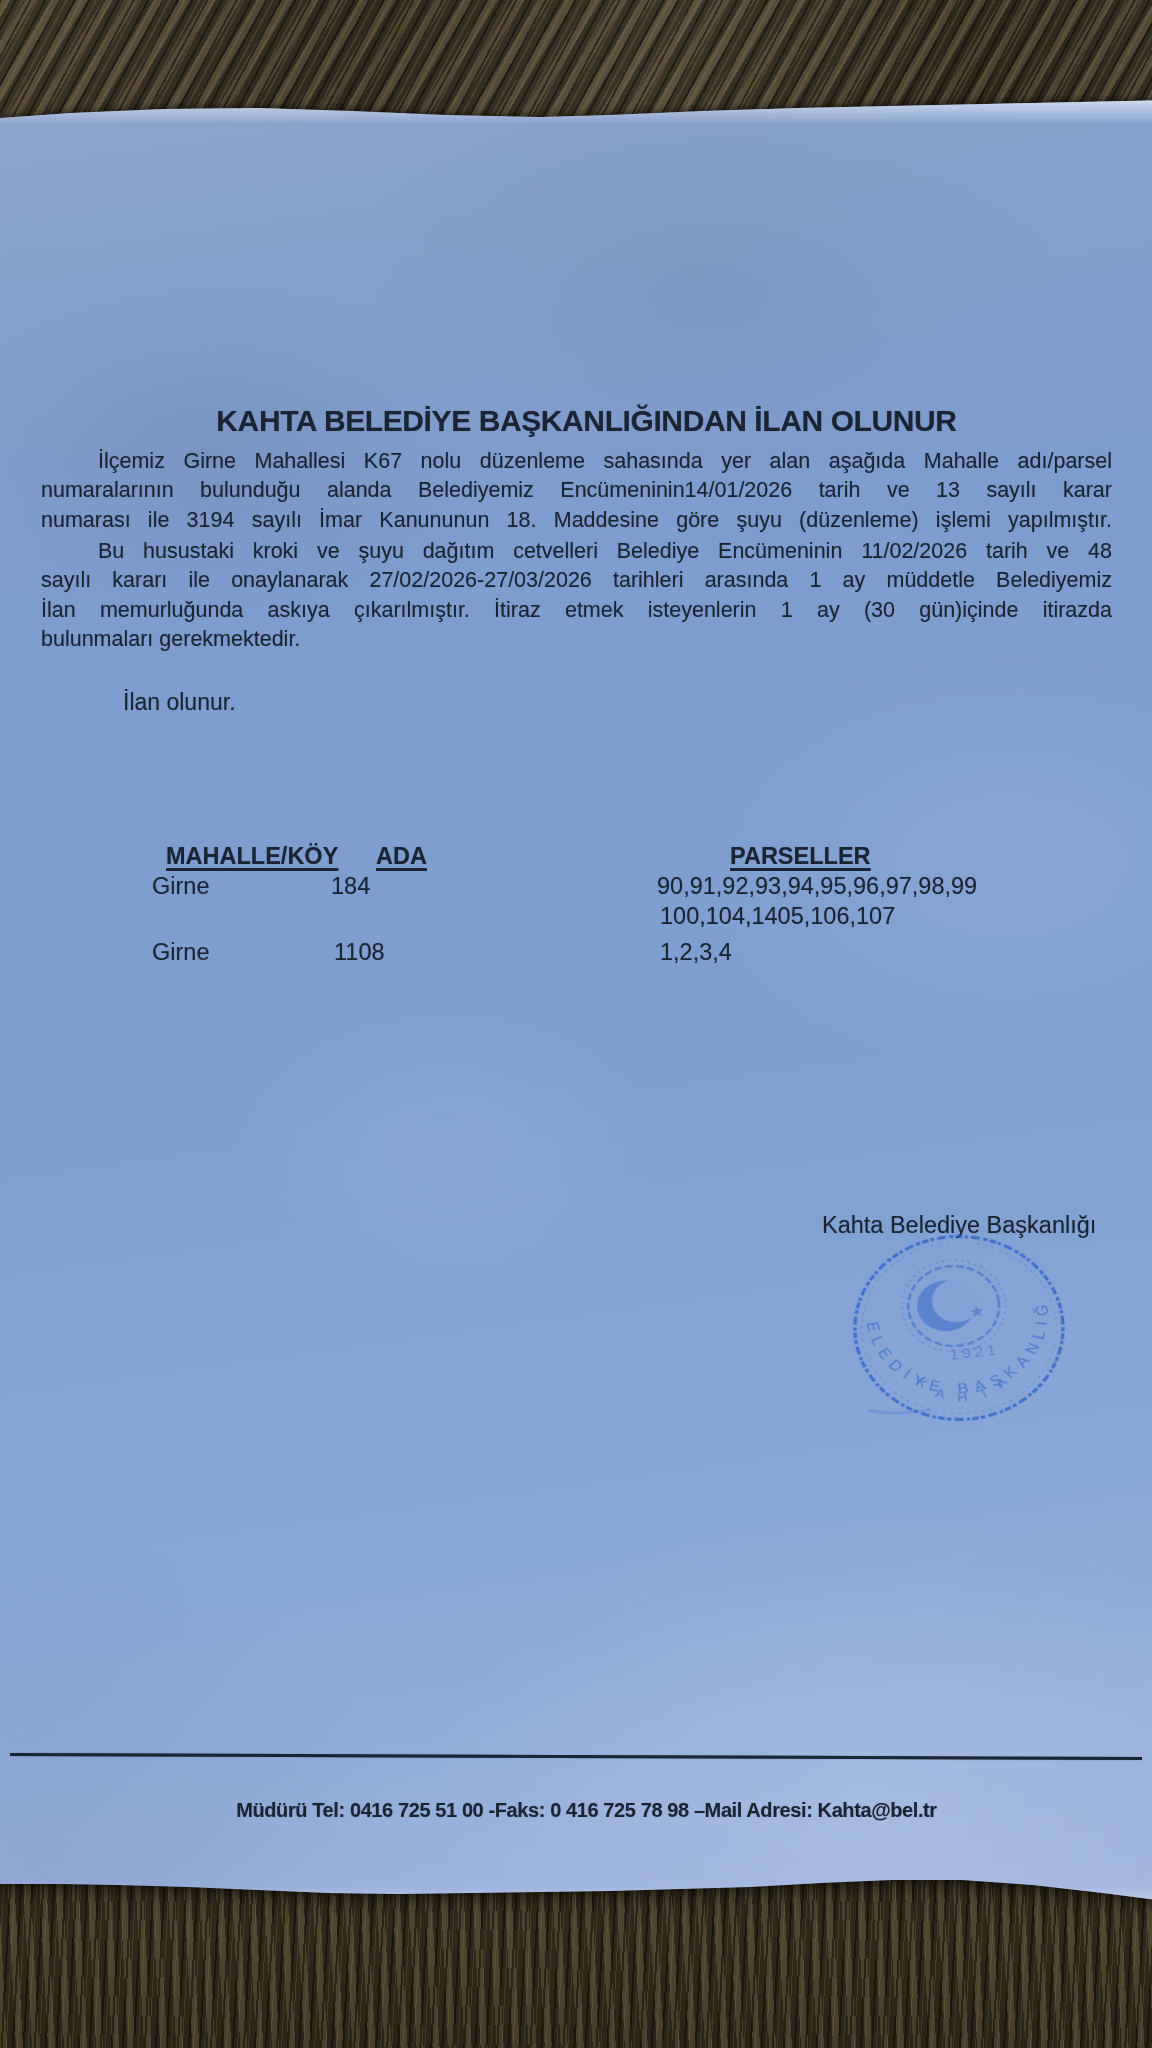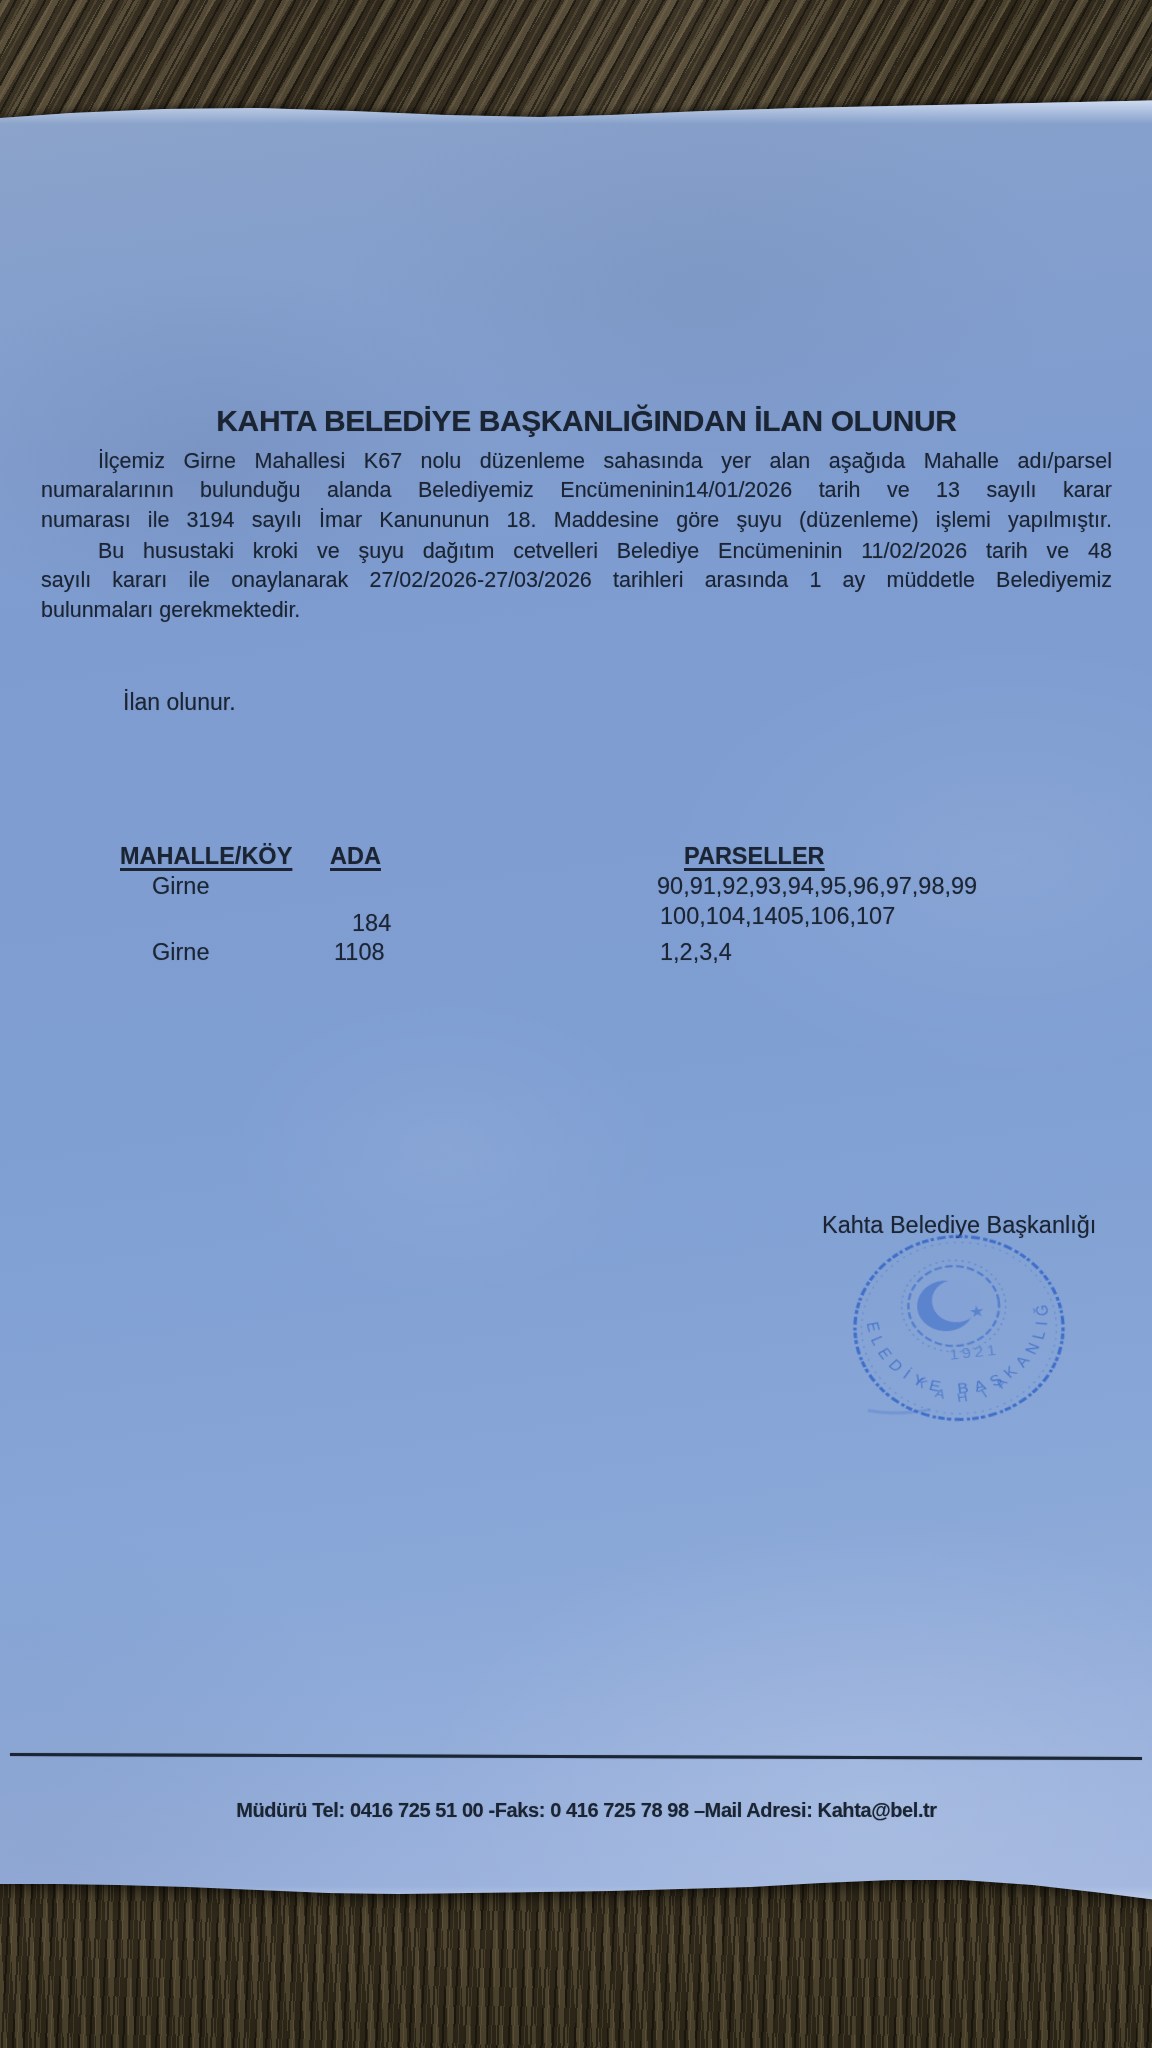--- a/index.html
+++ b/index.html
@@ -51,26 +51,26 @@
   .para{position:absolute;left:41px;width:1071px;font-size:21.5px;line-height:29.4px;}
   .para .line{text-align:justify;text-align-last:justify;white-space:normal;}
   .para .line.indent{text-indent:57px;}
   .para .line.loose{text-align-last:left;}
   .p1{top:447px;}
   .p2{top:537px;}
   .closing{position:absolute;top:689px;left:123px;font-size:23px;}
 
   
   .cell{position:absolute;font-size:23.5px;white-space:nowrap;}
-  .th{font-weight:bold;text-decoration:underline;text-decoration-thickness:2.5px;text-underline-offset:4px;}
+  .th{font-weight:bold;text-decoration:underline;text-decoration-thickness:2.5px;text-underline-offset:4px;margin-left:46px;}
   .th-mahalle{left:120px;top:843px;}
   .th-ada{left:330px;top:843px;}
   .th-parseller{left:684px;top:843px;}
   .r1-mahalle{left:152px;top:873px;}
-  .r1-ada{left:352px;top:873px;margin-top:37px;}
+  .r1-ada{left:331px;top:873px;}
   .r1-p1{left:657px;top:873px;}
   .r1-p2{left:660px;top:903px;}
   .r2-mahalle{left:152px;top:939px;}
   .r2-ada{left:334px;top:939px;}
   .r2-p1{left:660px;top:939px;}
 
   
   .signature{position:absolute;top:1212px;left:822px;font-size:23.5px;white-space:nowrap;}
   .stamp{position:absolute;left:793px;top:1182px;width:332px;height:292px;}
 
@@ -98,20 +98,21 @@
 
       <div class="para p1 ink">
         <div class="line indent">İlçemiz Girne Mahallesi K67 nolu düzenleme sahasında yer alan aşağıda Mahalle adı/parsel</div>
         <div class="line">numaralarının bulunduğu alanda Belediyemiz Encümeninin14/01/2026 tarih ve 13 sayılı karar</div>
         <div class="line">numarası ile 3194 sayılı İmar Kanununun 18. Maddesine göre şuyu (düzenleme) işlemi yapılmıştır.</div>
       </div>
 
       <div class="para p2 ink">
         <div class="line indent">Bu husustaki kroki ve şuyu dağıtım cetvelleri Belediye Encümeninin 11/02/2026 tarih ve 48</div>
         <div class="line">sayılı kararı ile onaylanarak 27/02/2026-27/03/2026 tarihleri arasında 1 ay müddetle Belediyemiz</div>
+        <div class="line">İlan memurluğunda askıya çıkarılmıştır. İtiraz etmek isteyenlerin 1 ay (30 gün)içinde itirazda</div>
         <div class="line loose">bulunmaları gerekmektedir.</div>
       </div>
 
       <div class="closing ink">İlan olunur.</div>
 
       <div>
         <span class="cell th th-mahalle ink">MAHALLE/KÖY</span>
         <span class="cell th th-ada ink">ADA</span>
         <span class="cell th th-parseller ink">PARSELLER</span>
 

